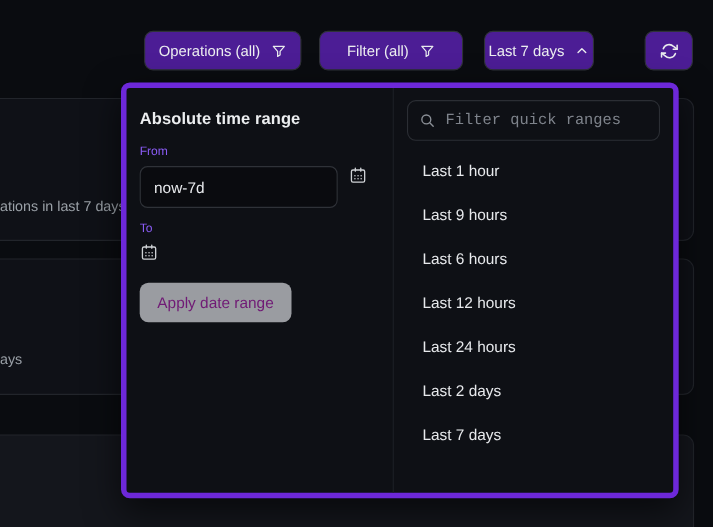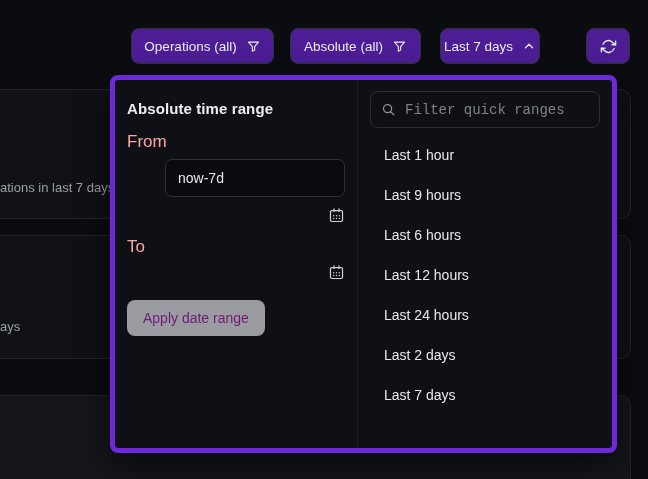--- a/index.html
+++ b/index.html
@@ -47,22 +47,22 @@
   #time-picker {
     position:absolute; left:110px; top:75px; width:507px; height:378px; z-index:10;
     background:#0e1015; border:5px solid #6d28d9; border-radius:8px;
     box-shadow:0 12px 32px rgba(0,0,0,.6);
     display:flex;
   }
   .absolute-section {
     width:243px; padding:20px 12px 0 12px; border-right:1px solid #1d2026;
   }
   .picker-title { margin:0 0 15px 0; font-size:15px; font-weight:700; color:#eceef0; letter-spacing:.1px; }
-  .field-label { display:block; font-size:17px; color:#fca5a5; margin:0 0 7px 0; }
-  .field-row { display:flex; align-items:flex-end; gap:10px; margin-bottom:13px;flex-direction:column; }
+  .field-label { display:block; font-size:11px; color:#8b5cf6; margin:0 0 7px 0; }
+  .field-row { display:flex; align-items:flex-start; gap:10px; margin-bottom:13px; }
   .date-input {
     width:180px; height:38px; background:#0a0b0f; border:1px solid #2f3238;
     border-radius:7px; color:#e8eaed; font-size:14px; padding:0 12px;
     font-family:inherit; outline:none;
   }
   .icon-btn { background:none; border:none; padding:0; margin:0; color:#cfd2d6; cursor:pointer; display:flex; }
   .apply-btn {
     margin-top:6px; height:36px; padding:0 16px;
     background:#9a9ca1; color:#701a75; border:none; border-radius:8px;
     font-size:14px; font-family:inherit; cursor:pointer;
@@ -113,21 +113,21 @@
 <button class="tb-btn" id="btn-operations">
   <span>Operations (all)</span>
   <span style="display:flex;">
     <svg width="15" height="15" viewBox="0 0 24 24" fill="none" stroke="#e8eaed" stroke-width="1.8" stroke-linejoin="round">
       <path d="M4 5h16l-6.2 7.3v5.4l-3.6 1.9v-7.3L4 5z"></path>
     </svg>
   </span>
 </button>
 
 <button class="tb-btn" id="btn-clients">
-  <span>Absolute (all)</span>
+  <span>Filter (all)</span>
   <span style="display:flex;">
     <svg width="15" height="15" viewBox="0 0 24 24" fill="none" stroke="#e8eaed" stroke-width="1.8" stroke-linejoin="round">
       <path d="M4 5h16l-6.2 7.3v5.4l-3.6 1.9v-7.3L4 5z"></path>
     </svg>
   </span>
 </button>
 
 <button class="tb-btn" id="btn-timerange">
   <span>Last 7 days</span>
   <span style="display:flex;">

